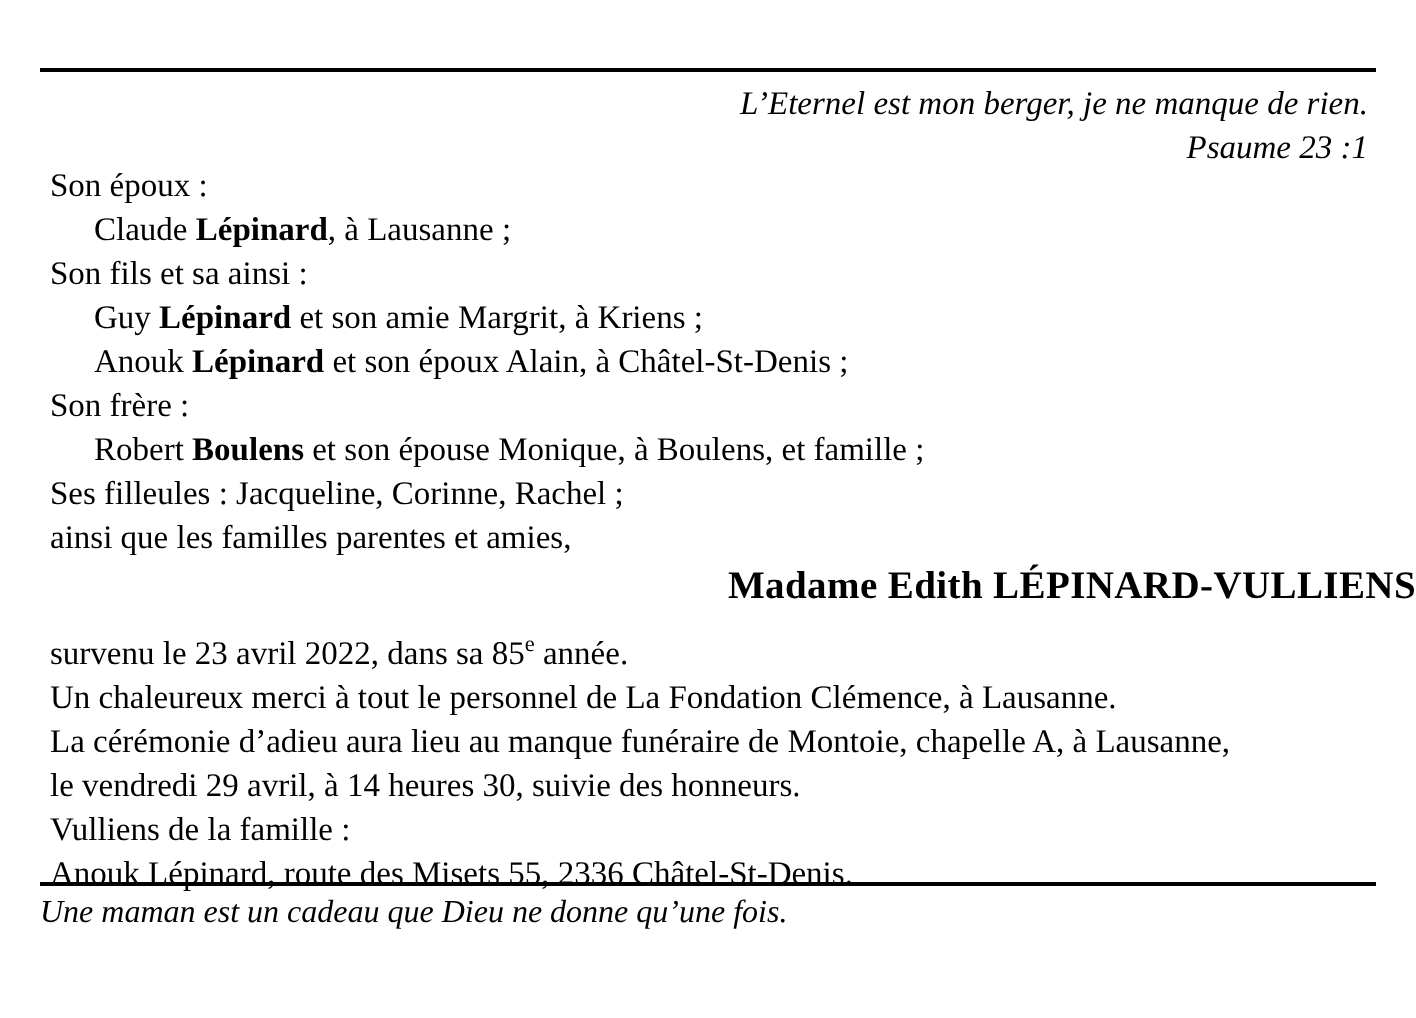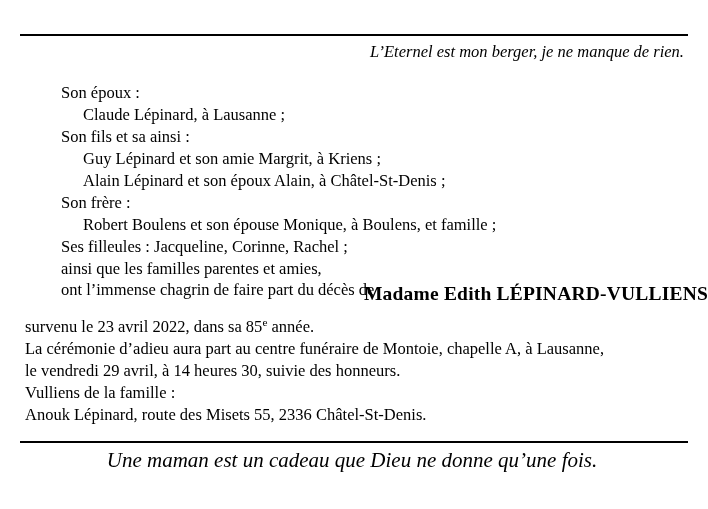--- a/index.html
+++ b/index.html
@@ -49,30 +49,29 @@
     font-size: 16.5px;
     line-height: 1.35;
   }
   .body-block {
     position: absolute;
     top: 82px;
     left: 25px;
     right: 20px;
     font-size: 16.5px;
     line-height: 1.33;
-    margin-left: 36px;
   }
   .line {
     white-space: pre;
   }
   .indent {
     padding-left: 22px;
   }
   .bold {
-    font-weight: normal;
+    font-weight: bold;
   }
   .deceased-name {
     position: absolute;
     top: 283px;
     left: 0;
     width: 708px;
     text-align: right;
     font-size: 19.5px;
     font-weight: bold;
     letter-spacing: 0.2px;
@@ -83,59 +82,60 @@
     left: 25px;
     right: 20px;
     font-size: 16.5px;
     line-height: 1.33;
   }
   .footer-quote {
     position: absolute;
     top: 448px;
     left: 20px;
     right: 24px;
-    text-align: center;
+    text-align: left;
     font-style: italic;
-    font-size: 21px;
+    font-size: 16px;
   }
   sup {
     font-size: 0.68em;
     vertical-align: super;
     line-height: 0;
   }
 </style>
 </head>
 <body>
 
 <div class="notice">
 
   <hr class="rule rule-top">
 
   <div class="epigraph">
     <div>L’Eternel est mon berger, je ne manque de rien.</div>
+    <div>Psaume 23 :1</div>
   </div>
 
   <div class="body-block">
     <div class="line">Son époux :</div>
     <div class="line indent"><span>Claude </span><span class="bold">Lépinard</span><span>, à Lausanne ;</span></div>
     <div class="line">Son fils et sa ainsi :</div>
     <div class="line indent"><span>Guy </span><span class="bold">Lépinard</span><span> et son amie Margrit, à Kriens ;</span></div>
-    <div class="line indent"><span>Alain </span><span class="bold">Lépinard</span><span> et son époux Alain, à Châtel-St-Denis ;</span></div>
+    <div class="line indent"><span>Anouk </span><span class="bold">Lépinard</span><span> et son époux Alain, à Châtel-St-Denis ;</span></div>
     <div class="line">Son frère :</div>
     <div class="line indent"><span>Robert </span><span class="bold">Boulens</span><span> et son épouse Monique, à Boulens, et famille ;</span></div>
     <div class="line">Ses filleules : Jacqueline, Corinne, Rachel ;</div>
     <div class="line">ainsi que les familles parentes et amies,</div>
-    <div class="line">ont l’immense chagrin de faire part du décès de</div>
   </div>
 
   <div class="deceased-name">Madame Edith LÉPINARD-VULLIENS</div>
 
   <div class="details-block">
     <div class="line"><span>survenu le 23 avril 2022, dans sa 85</span><sup>e</sup><span> année.</span></div>
-    <div class="line">La cérémonie d’adieu aura part au centre funéraire de Montoie, chapelle A, à Lausanne,</div>
+    <div class="line">Un chaleureux merci à tout le personnel de La Fondation Clémence, à Lausanne.</div>
+    <div class="line">La cérémonie d’adieu aura lieu au manque funéraire de Montoie, chapelle A, à Lausanne,</div>
     <div class="line">le vendredi 29 avril, à 14 heures 30, suivie des honneurs.</div>
     <div class="line">Vulliens de la famille :</div>
     <div class="line">Anouk Lépinard, route des Misets 55, 2336 Châtel-St-Denis.</div>
   </div>
 
   <hr class="rule rule-bottom">
 
   <div class="footer-quote">Une maman est un cadeau que Dieu ne donne qu’une fois.</div>
 
 </div>

